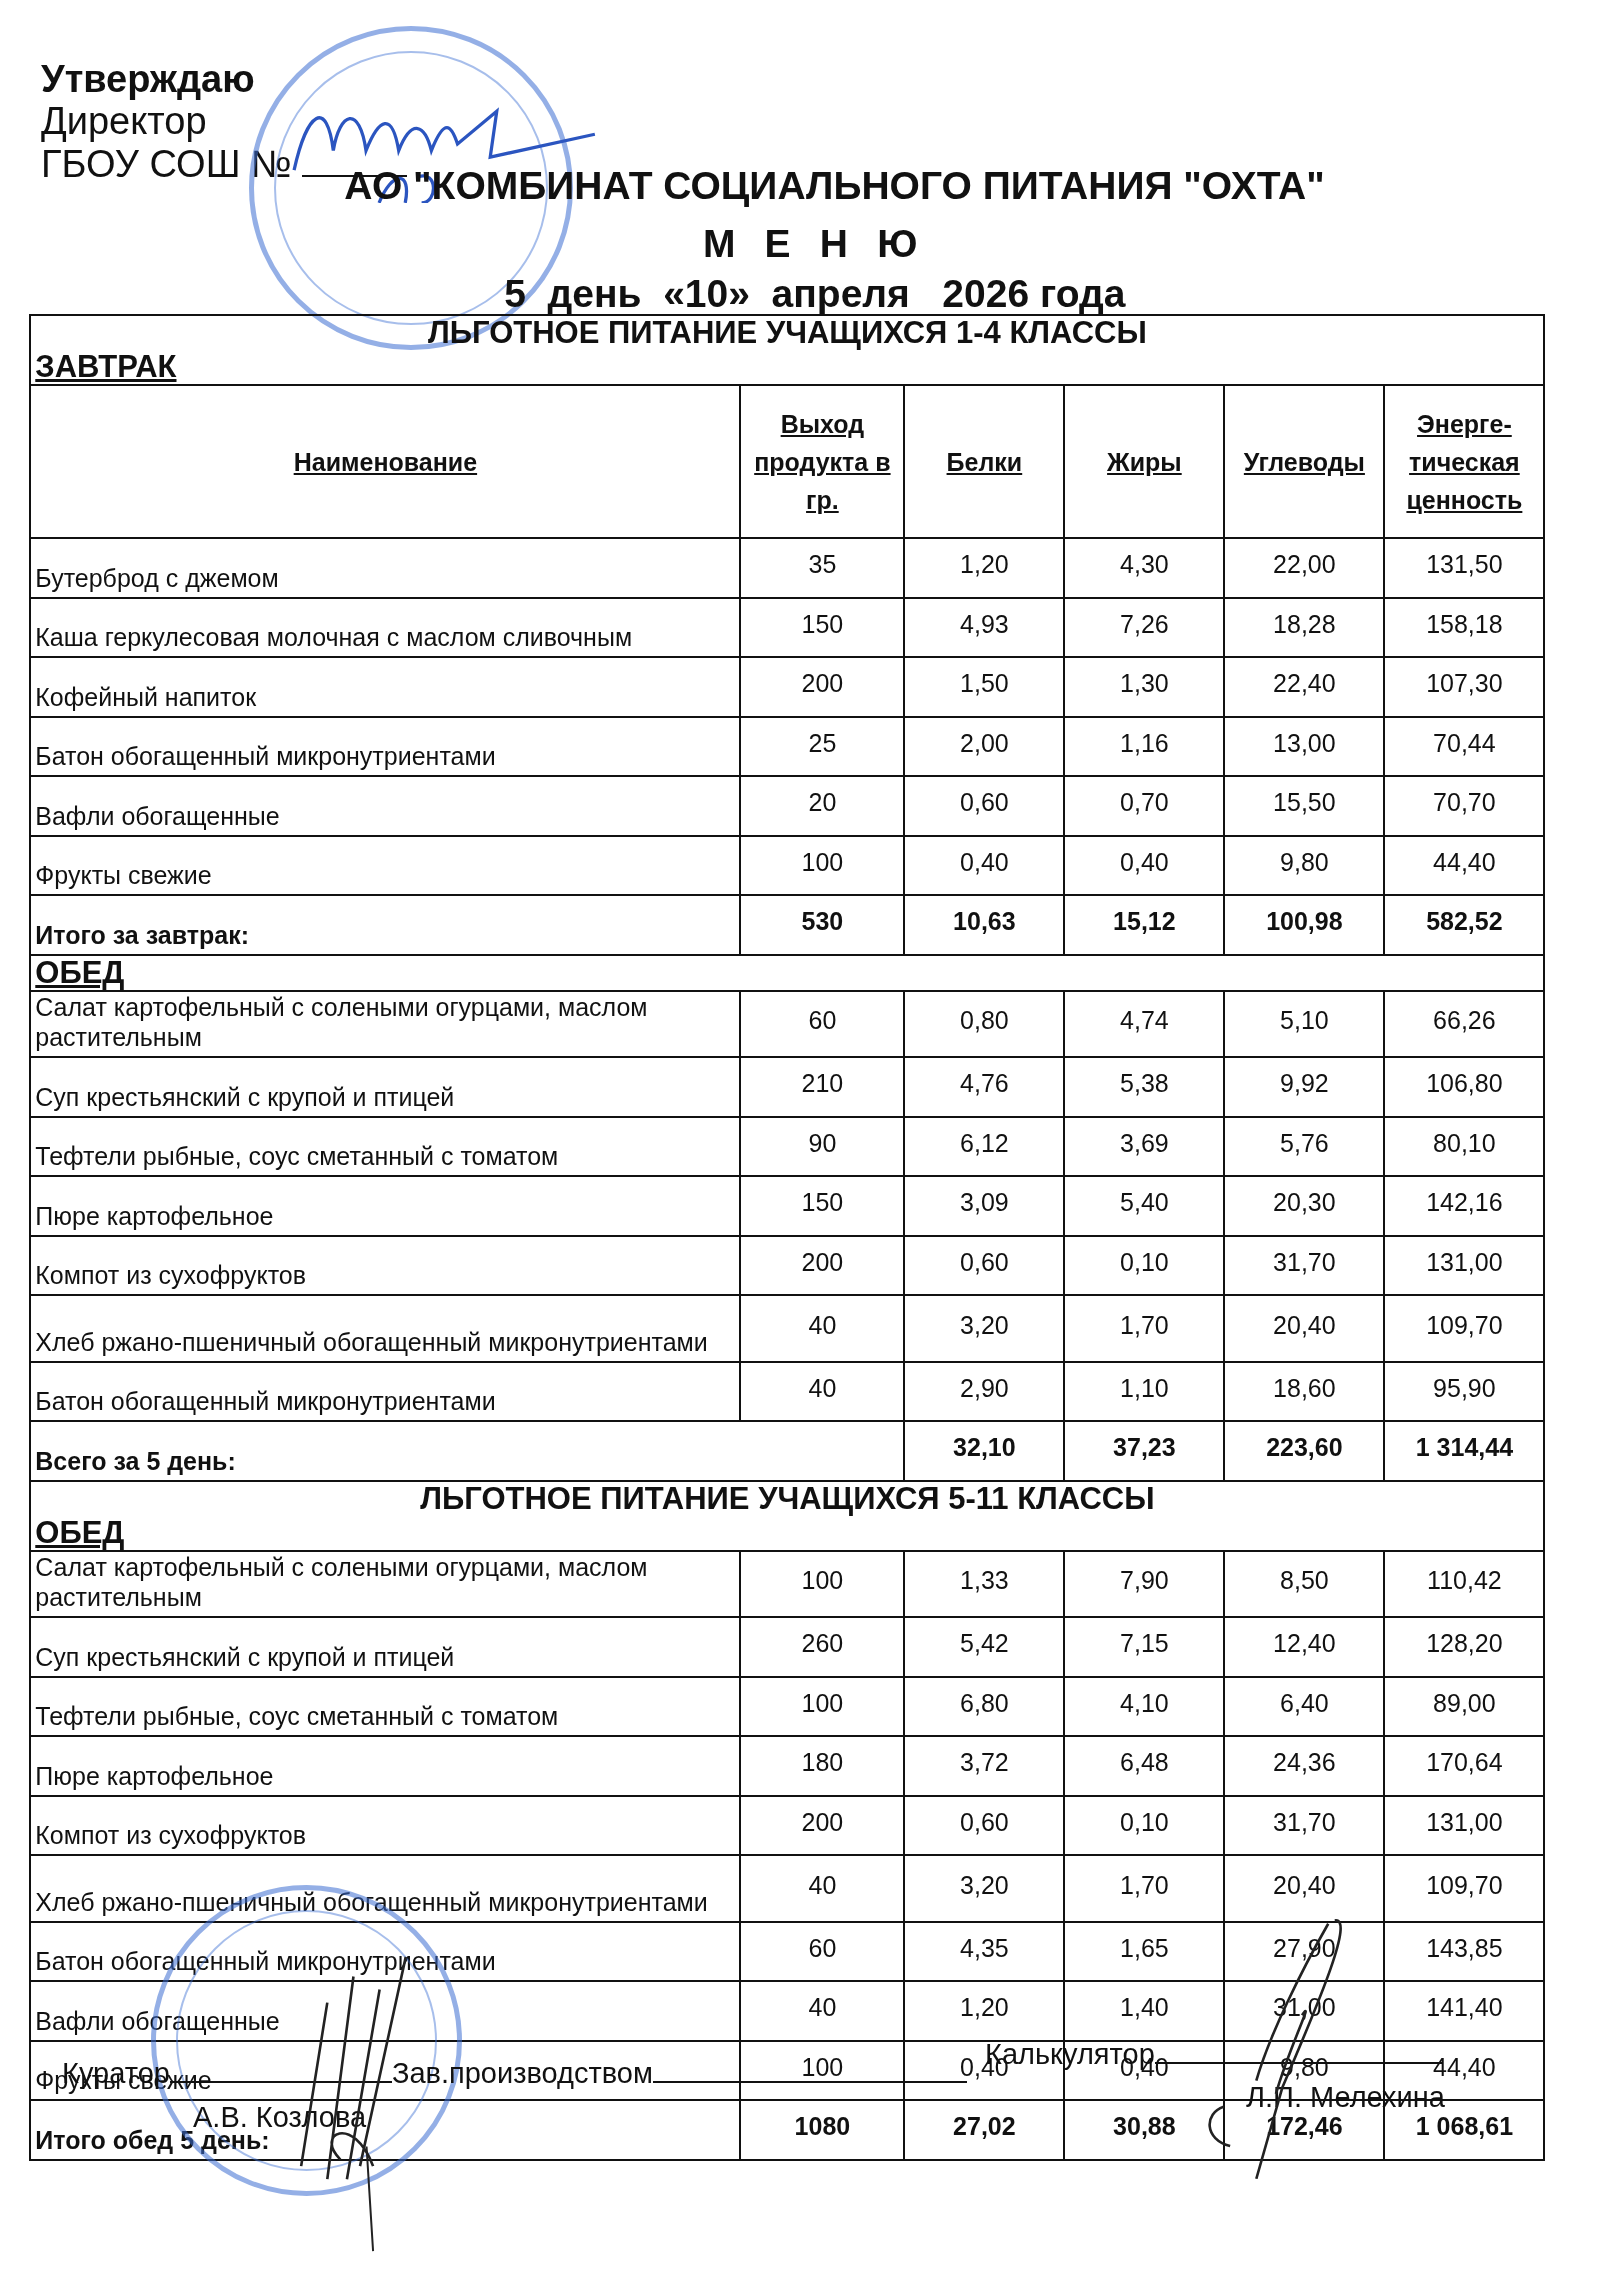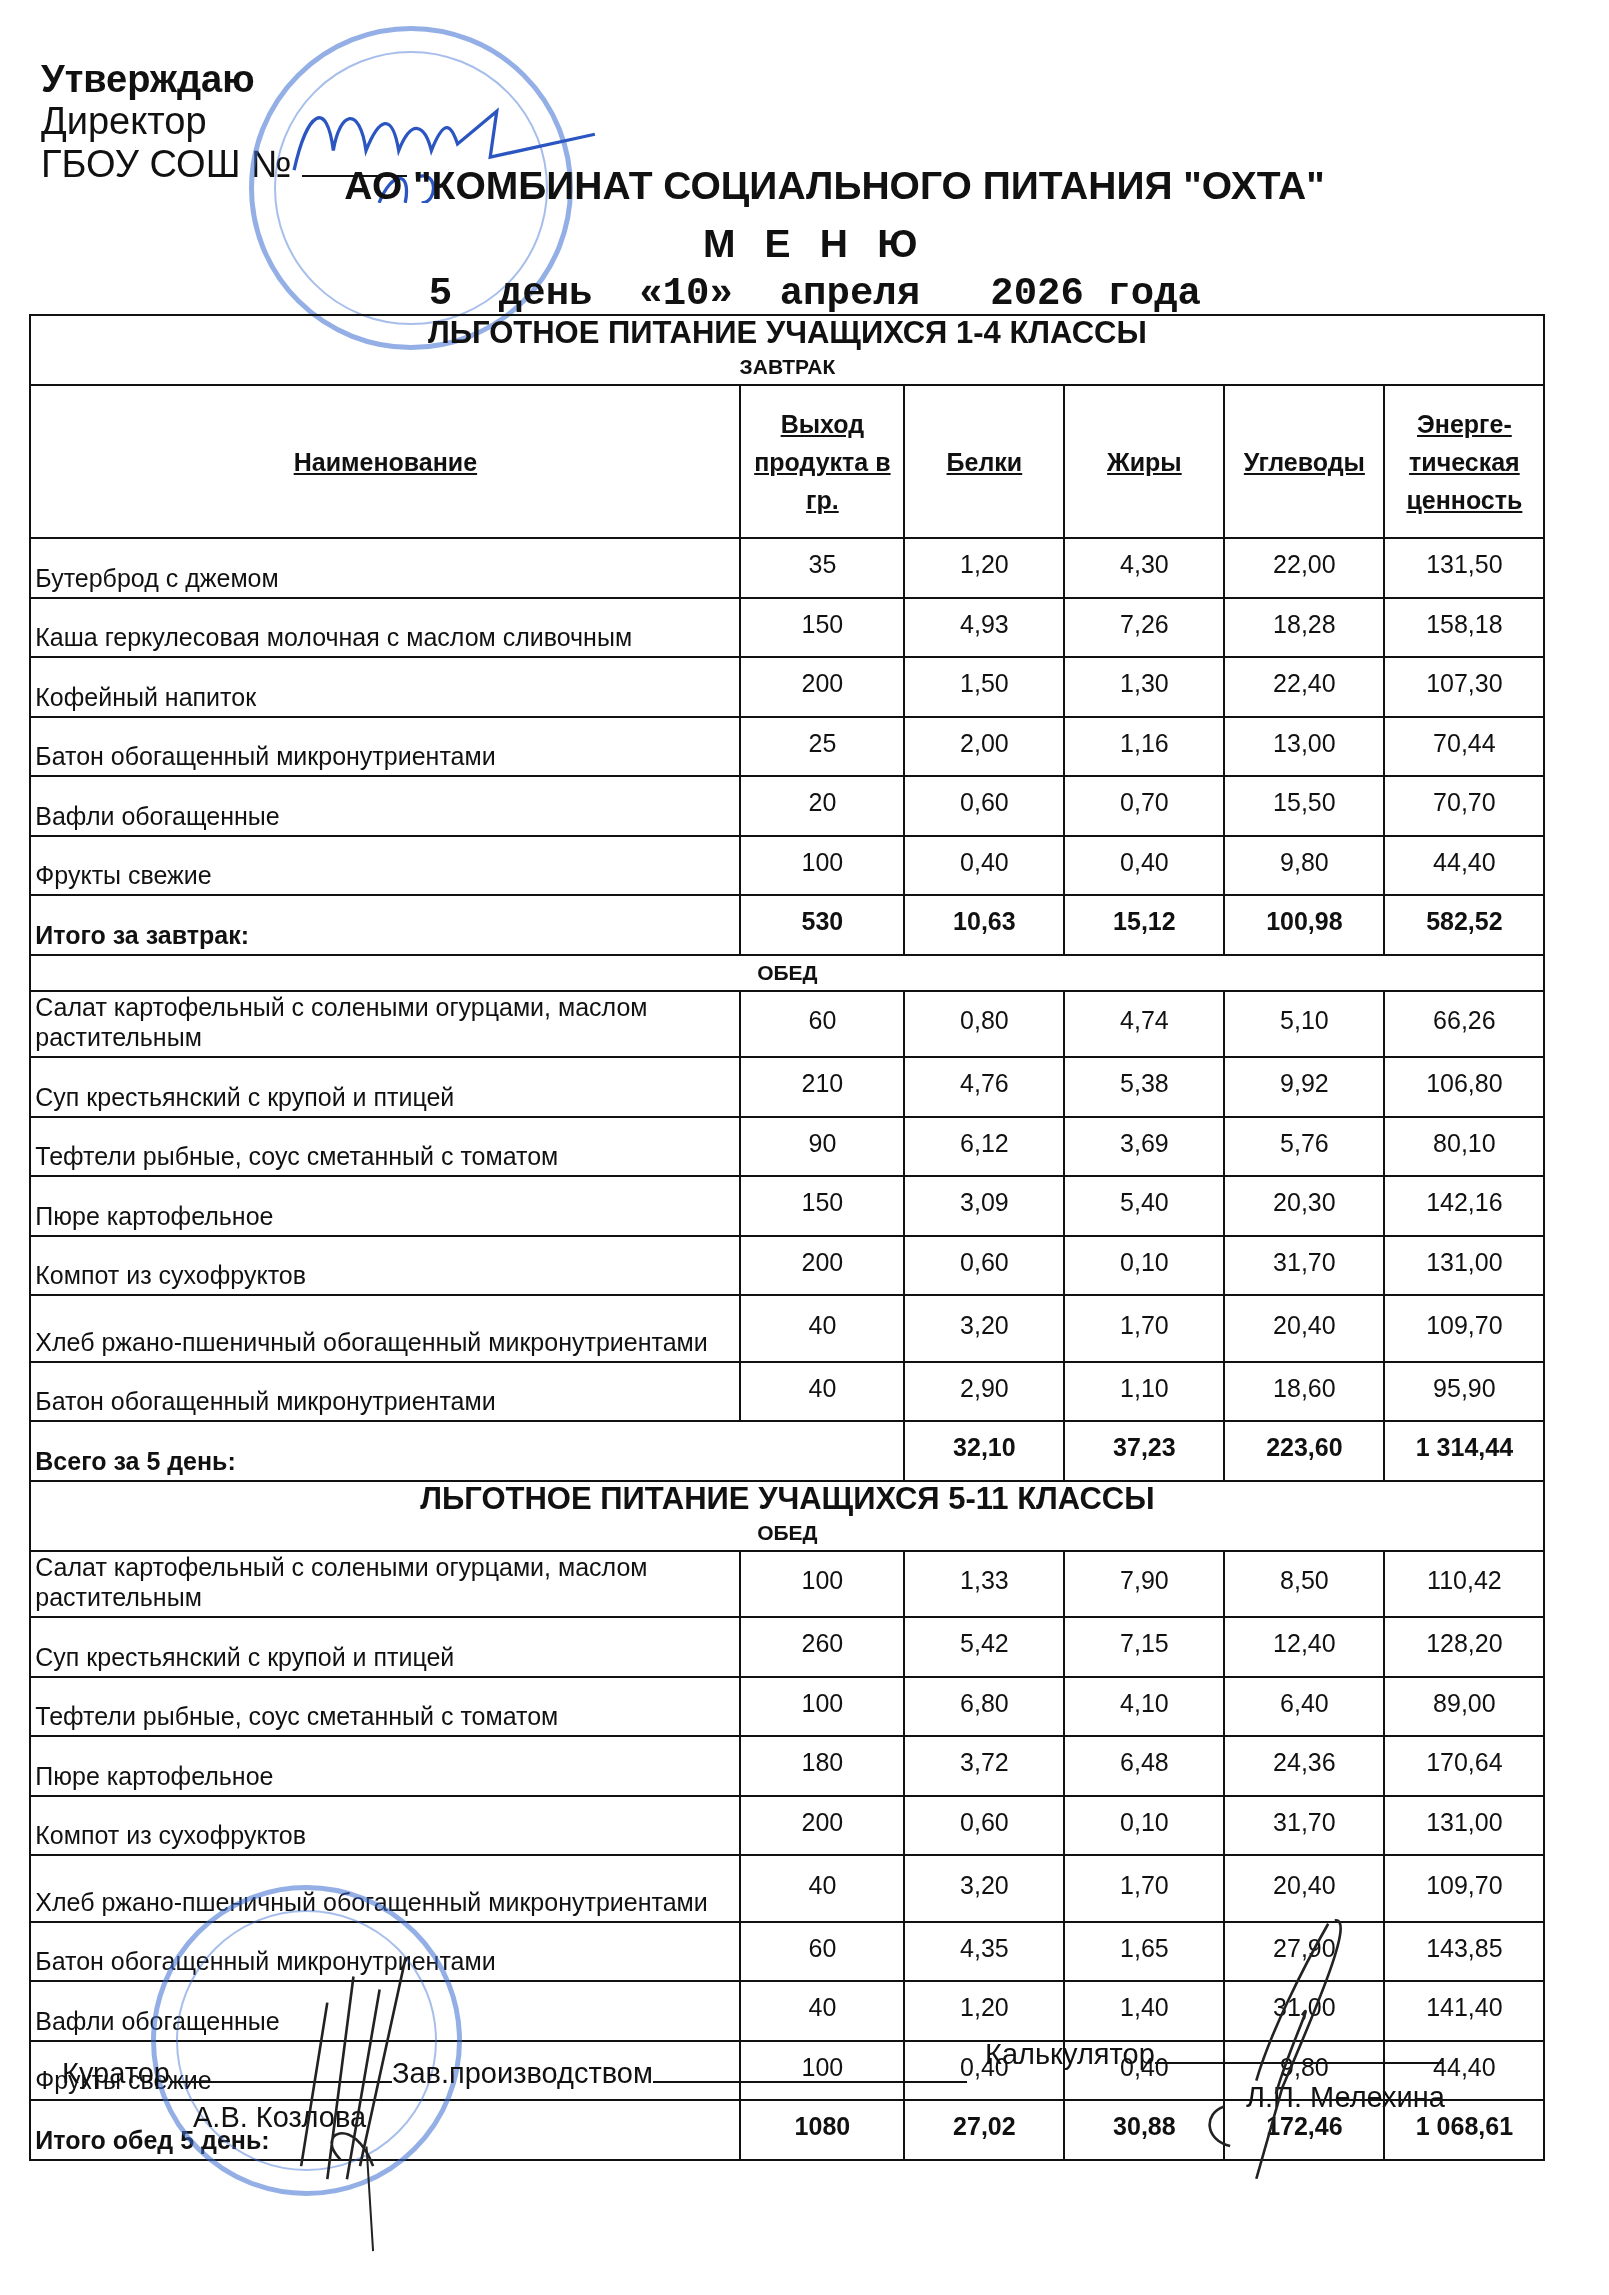--- a/index.html
+++ b/index.html
@@ -5,30 +5,30 @@
   html, body { margin: 0; padding: 0; }
   body {
     width: 1610px; height: 2295px; background: #ffffff; position: relative; overflow: hidden;
     font-family: "Liberation Sans", sans-serif; color: #111;
   }
   .approve { position: absolute; left: 41px; top: 58px; font-size: 38px; line-height: 42px; }
   .approve .bold { font-weight: bold; }
   .approve .num-line { display: inline-block; width: 105px; border-bottom: 2.6px solid #111; height: 33px; vertical-align: baseline; }
   .org { position: absolute; left: 0; width: 1610px; text-align: center; font-weight: bold; font-size: 39px; top: 164px; padding-left: 59px; box-sizing: border-box; }
   .menu-title { position: absolute; left: 0; width: 1610px; text-align: center; font-weight: bold; font-size: 39px; top: 222px; letter-spacing: 9.2px; padding-left: 19.6px; box-sizing: border-box;}
-  .date-line { position: absolute; left: 0; width: 1610px; text-align: center; font-weight: bold; font-size: 39px; top: 272px; padding-left: 19.6px; box-sizing: border-box; white-space: pre; font-family: Liberation Mono, monospace; }
+  .date-line { position: absolute; left: 0; width: 1610px; text-align: center; font-weight: bold; font-size: 39px; top: 272px; padding-left: 19.6px; box-sizing: border-box; white-space: pre; }
   table.menu {
     position: absolute; left: 29.4px; top: 314px; width: 1515px; border-collapse: collapse; table-layout: fixed;
     font-size: 25px;
   }
   table.menu td, table.menu th { border: 2px solid #111; padding: 0 3.9px; }
   col.c-name { width: 710px; } col.c-yield { width: 164px; } col.c-p { width: 160px; }
   col.c-f { width: 160px; } col.c-c { width: 160px; } col.c-e { width: 160px; }
   .sec-head td { text-align: center; font-weight: bold; font-size: 31px; line-height: 34px; padding: 6.5px 0 2.6px; }
-  .sec-sub td { text-align: center; font-weight: bold; font-size: 21px; line-height: 34px; padding: 3.9px 0 2.6px; }
+  .sec-sub td { text-align: left; font-weight: bold; font-size: 31px; line-height: 34px; padding: 3.9px 0 2.6px; text-decoration: underline; }
   .col-head th { font-weight: bold; font-size: 25px; line-height: 38px; text-align: center; height: 151px; text-decoration: underline; }
   .row td { height: 51px; vertical-align: bottom; }
   .row td.name { text-align: left; padding-bottom: 3.9px; line-height: 30px; }
   .row td.num { text-align: center; vertical-align: middle; padding-bottom: 6.5px; }
   .row.tall td { height: 58px; }
   .total td { font-weight: bold; }
   .signatures { position: absolute; left: 62px; top: 2042px; width: 1479px; font-size: 29px; }
   .sig-role { position: absolute; white-space: nowrap; }
   .sig-line { display: inline-block; border-bottom: 2px solid #111; height: 26px; vertical-align: baseline; }
   .sig-name { position: absolute; white-space: nowrap; }

